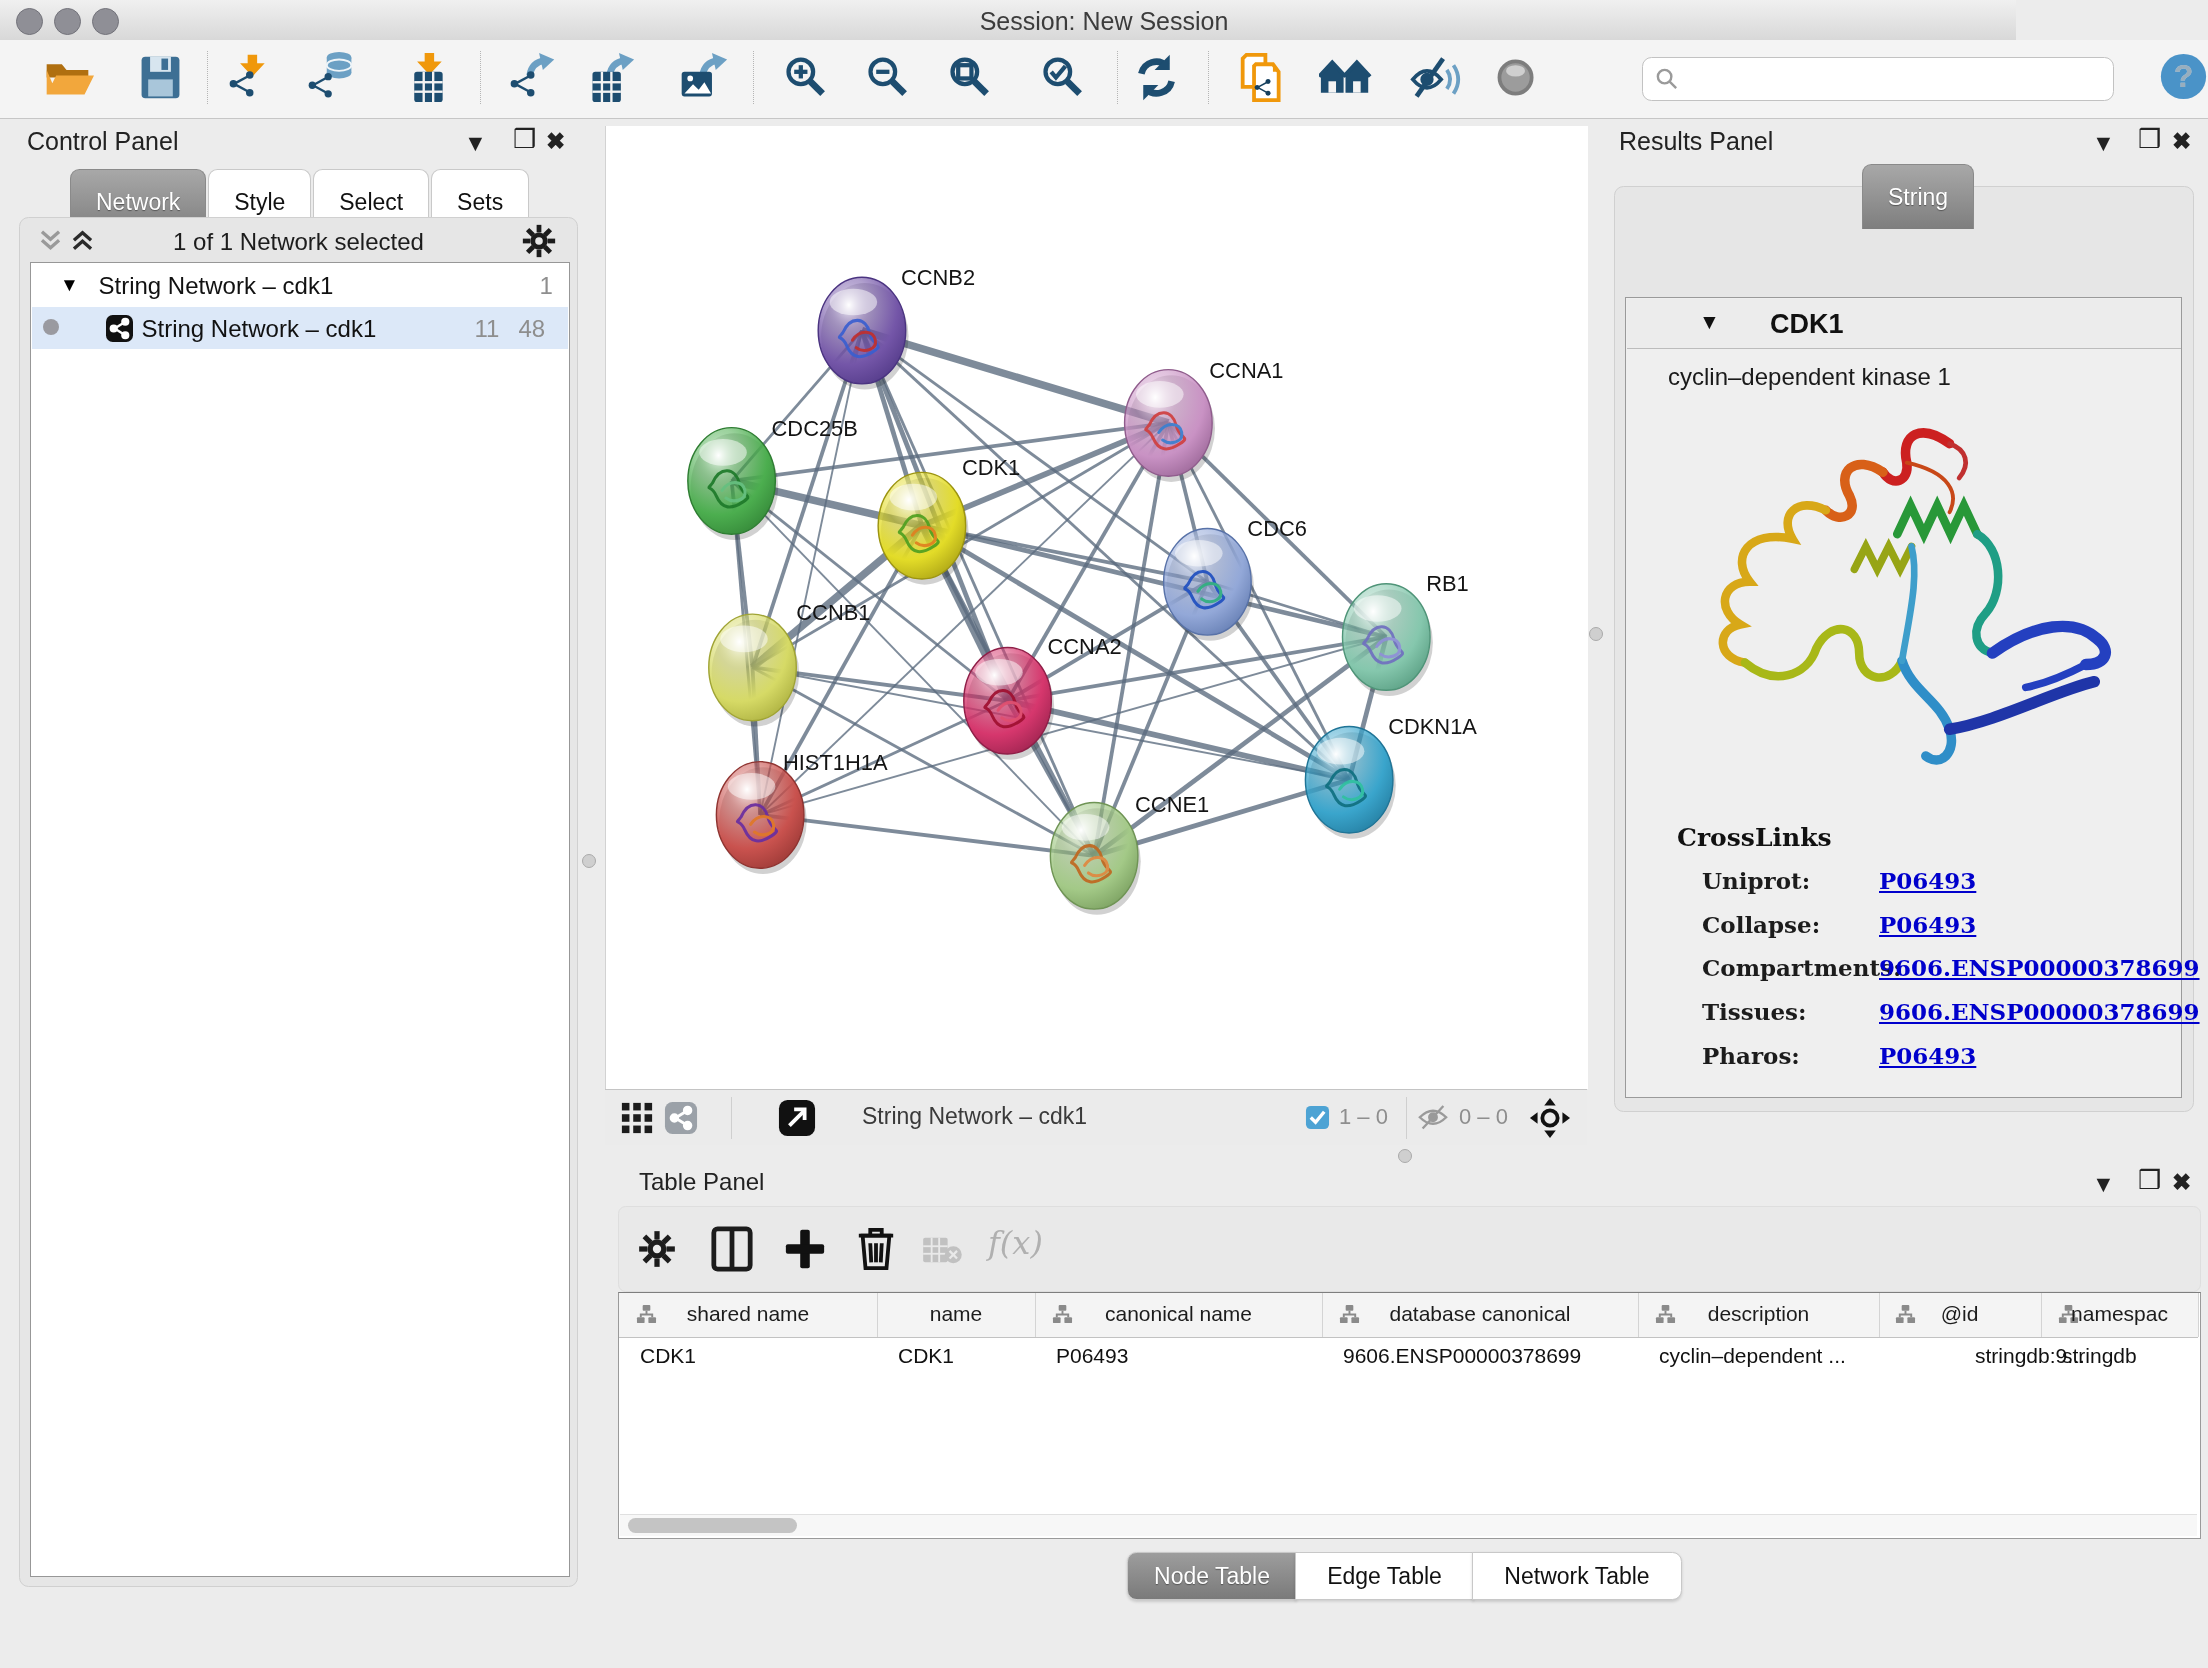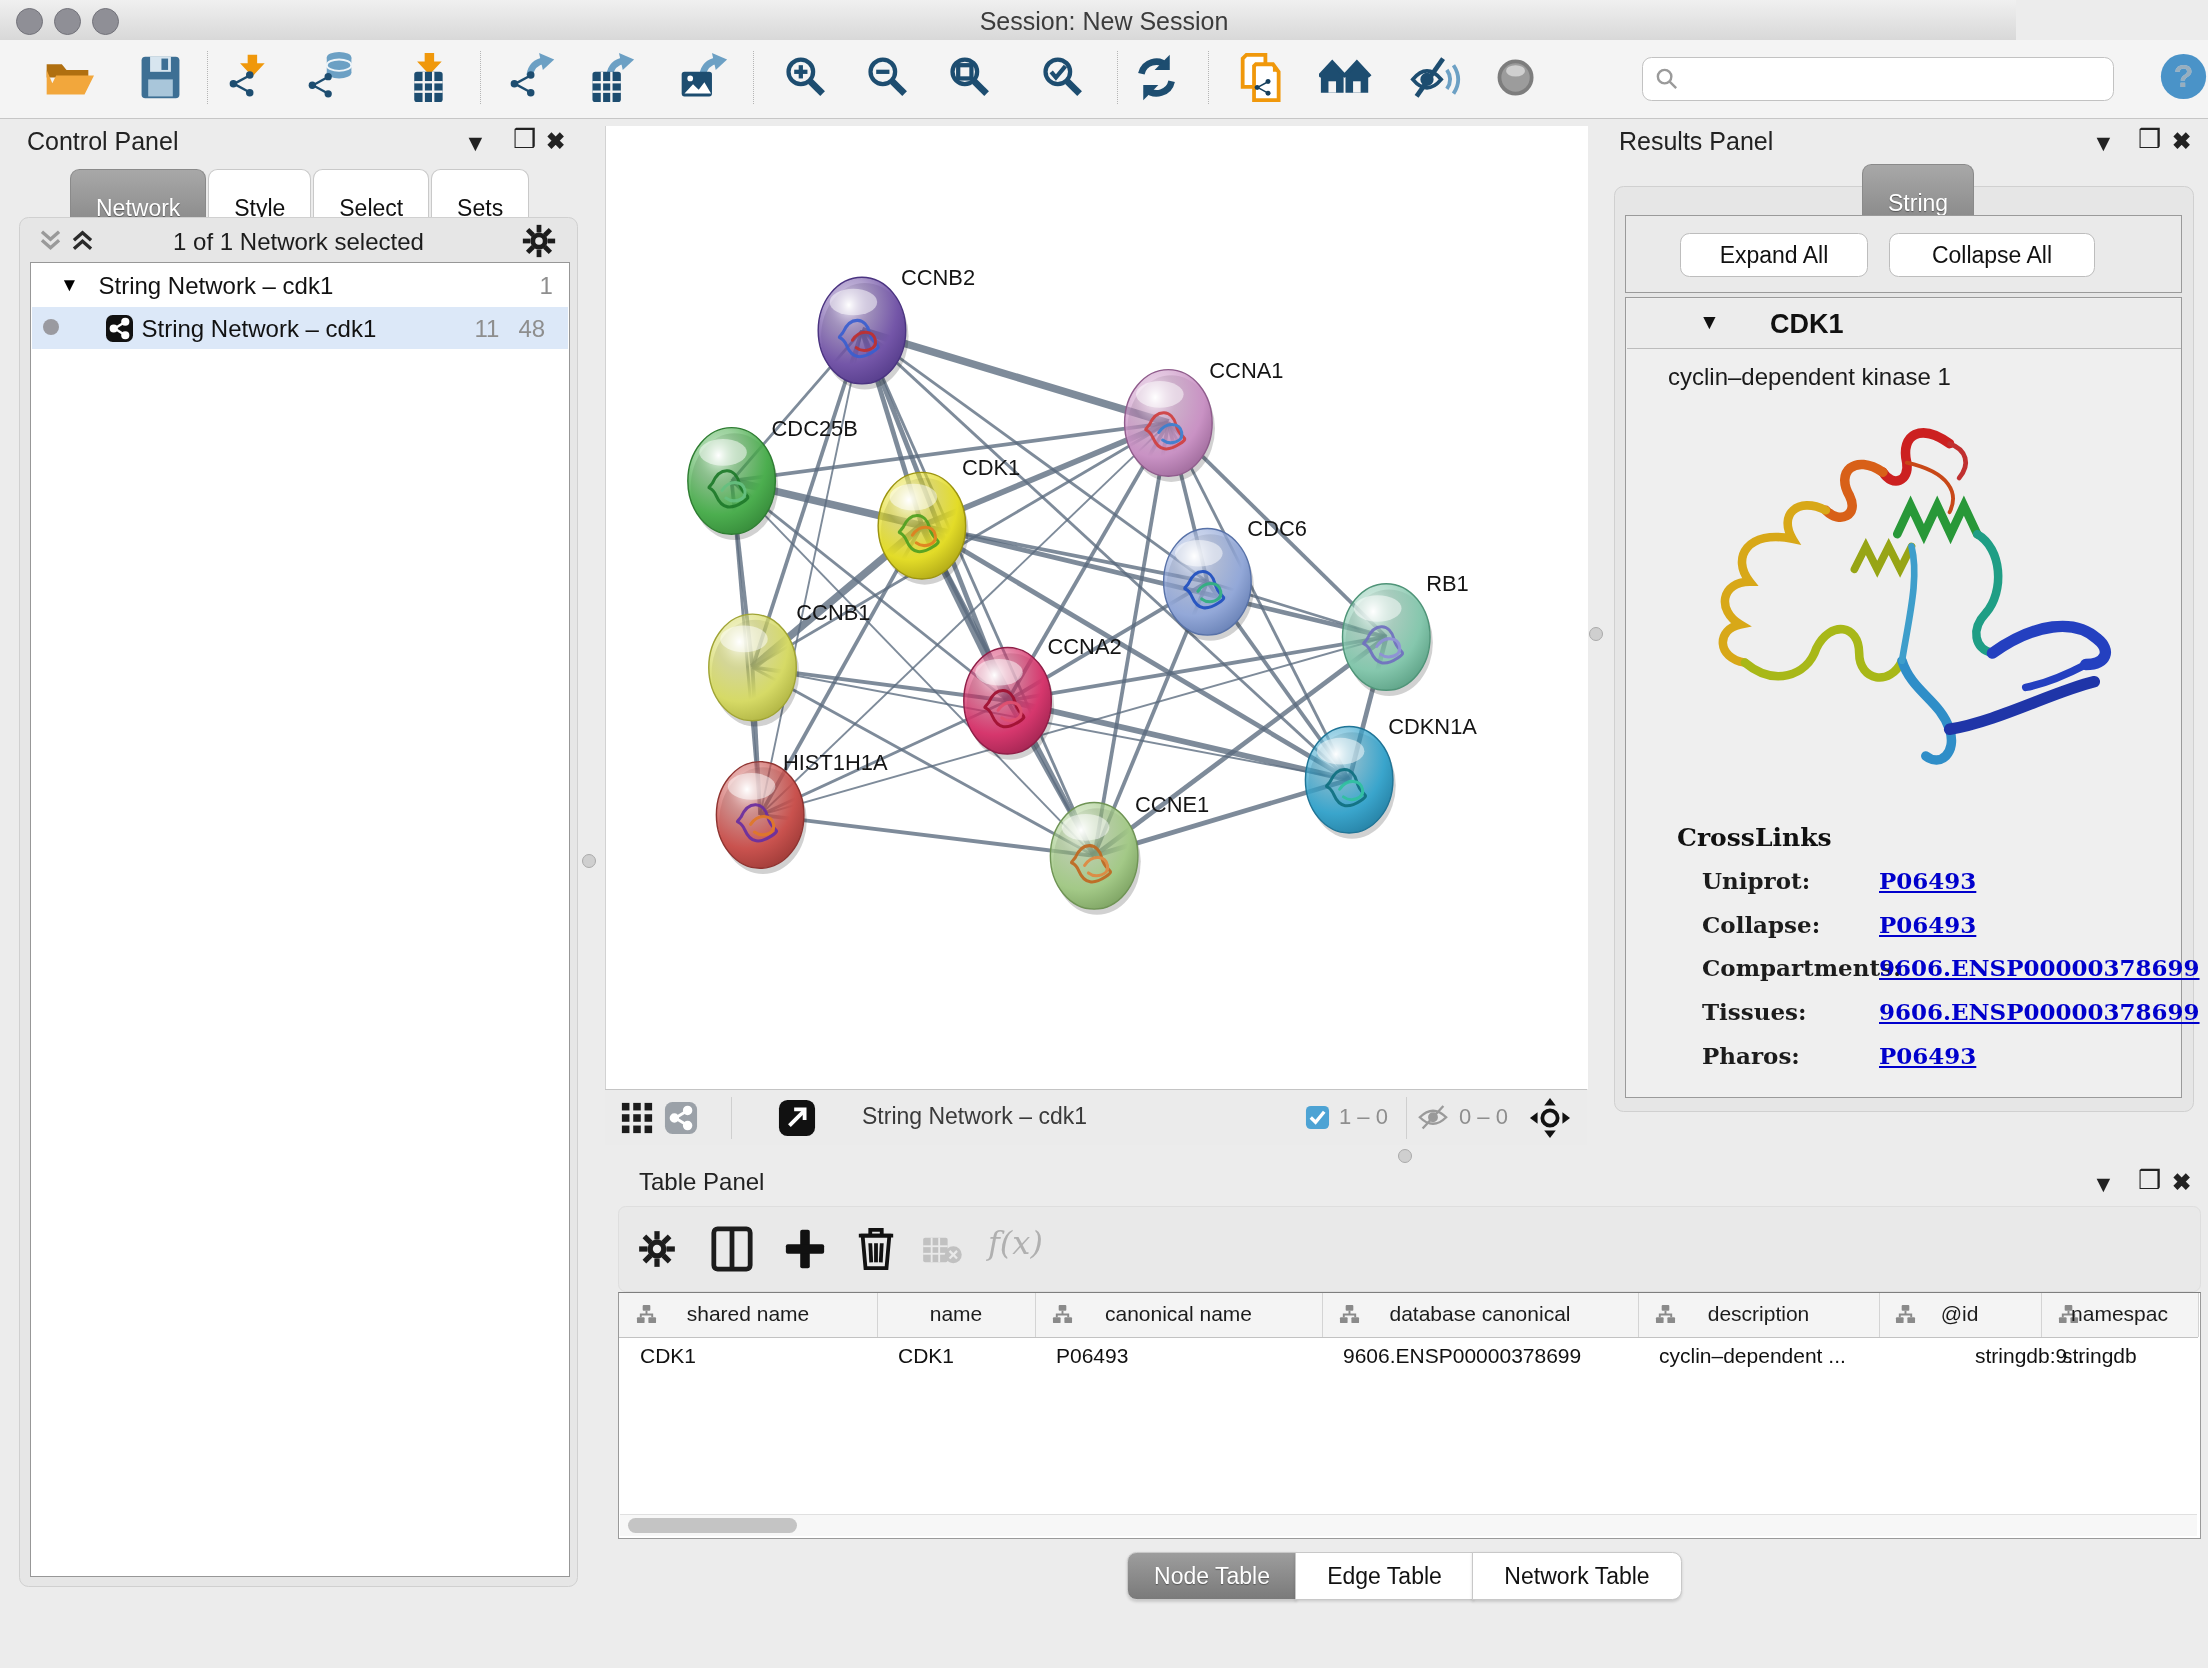--- a/index.html
+++ b/index.html
@@ -14,21 +14,21 @@
   
   #toolbar{left:0;top:40px;width:2208px;height:78px;background:#f4f4f4;border-bottom:1px solid #c6c6c6;}
   .tbtn{width:53px;height:53px;top:11.4px;cursor:default;}
   .tsep{top:11.4px;width:0;height:53px;border-left:1.9px dotted #b5b5b5;}
   #search-box{left:1642px;top:17px;width:470px;height:42px;background:#fff;border:1px solid #c2c2c2;border-radius:9.5px;}
   #search-box svg{position:absolute;left:11.4px;top:7.6px;}
   #search-input{position:absolute;left:42px;top:3.8px;width:409px;height:30px;border:none;outline:none;font-size:21px;background:transparent;}
   
   .panel-title{font-size:25px;color:#222;}
   .pctl{font-size:23px;color:#222;line-height:25px;}
-  .tabrow .tab{display:inline-block;height:48px;line-height:48px;padding:14px 25px;font-size:23px;color:#111;
+  .tabrow .tab{display:inline-block;height:48px;line-height:48px;padding:8px 25px;font-size:23px;color:#111;
      background:#fff;border:1px solid #c9c9c9;border-bottom:none;border-radius:9.5px 9.5px 0 0;margin-right:1.9px;vertical-align:top;}
   .tabrow .tab.active{background:linear-gradient(#a8a8a8,#7e7e7e);color:#fff;text-shadow:0 1px 1px #555;border-color:#8a8a8a;}
   .roundbox{background:#e6e6e6;border:1px solid #d0d0d0;border-radius:9.5px;}
   
   #net-listbox{background:#fff;border:1px solid #979797;}
   .treerow{position:absolute;left:1px;width:536px;height:42px;}
   .treerow .lbl{position:absolute;font-size:24px;color:#111;top:7.6px;}
   .treerow .cnt{position:absolute;font-size:24px;color:#8e8e8e;top:7.6px;}
   #tree-row-child{background:#dce8f8;}
   .shareicon{position:absolute;width:27px;height:27px;background:#111;border-radius:6.7px;}
@@ -650,24 +650,20 @@
   <div class="abs panel-title" style="left:1619px;top:127px">Results Panel</div>
   <div class="abs pctl" style="left:2092px;top:131px">▼</div>
   <div class="abs pctl" style="left:2138px;top:127px;font-size:26px">❒</div>
   <div class="abs pctl" style="left:2172px;top:129px;font-weight:bold">✖</div>
 
   <div class="abs roundbox" style="left:1614px;top:186px;width:578px;height:924px"></div>
   <div class="abs tabrow" style="left:1862px;top:164px">
     <span class="tab active">String</span>
   </div>
 
-  <div id="rp-box1" class="abs">
-    <div class="rbtn" style="left:54px;width:186px">Expand All</div>
-    <div class="rbtn" style="left:263px;width:204px">Collapse All</div>
-  </div>
 
   <div id="rp-box2" class="abs">
     <div id="cdk1-hdr">
       <span class="abs" style="left:72px;top:11.4px;font-size:21px;color:#111">▼</span>
       <span id="cdk1-name">CDK1</span>
     </div>
     <div id="prot-desc">cyclin–dependent kinase 1</div>
     <div class="abs" style="left:38px;top:103px">
       <svg width="476" height="409" viewBox="0 0 500 420">
         <g fill="none" stroke-linecap="round">

